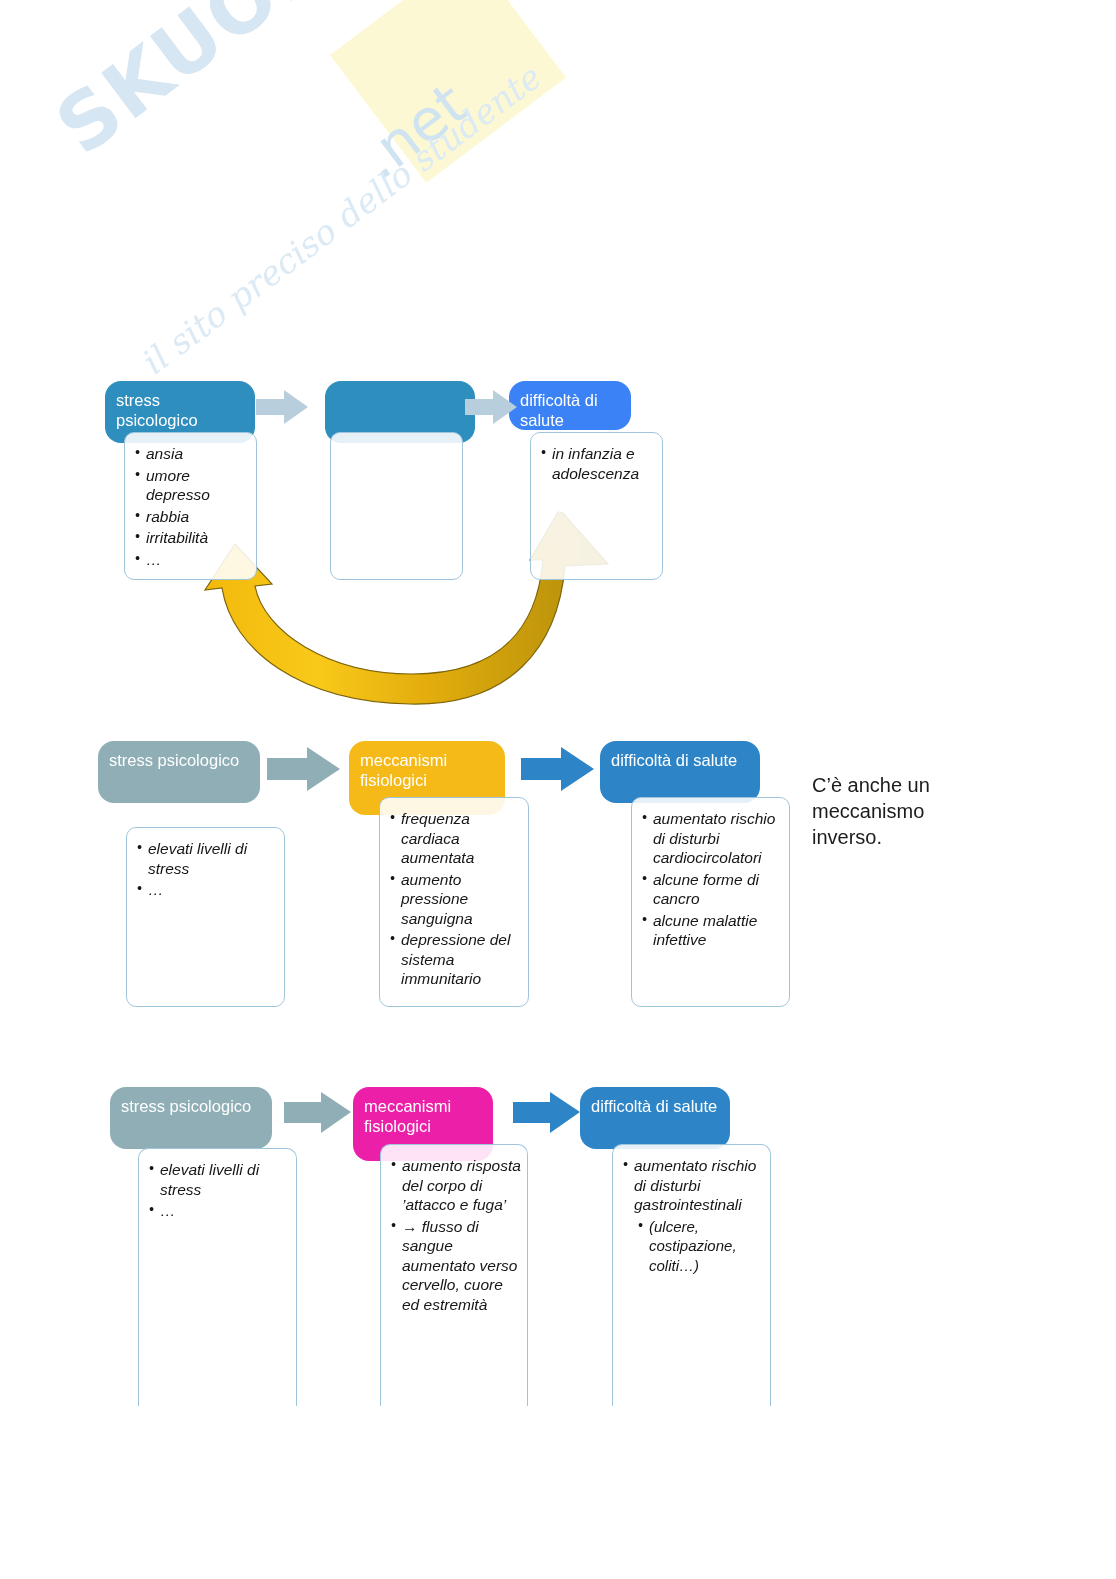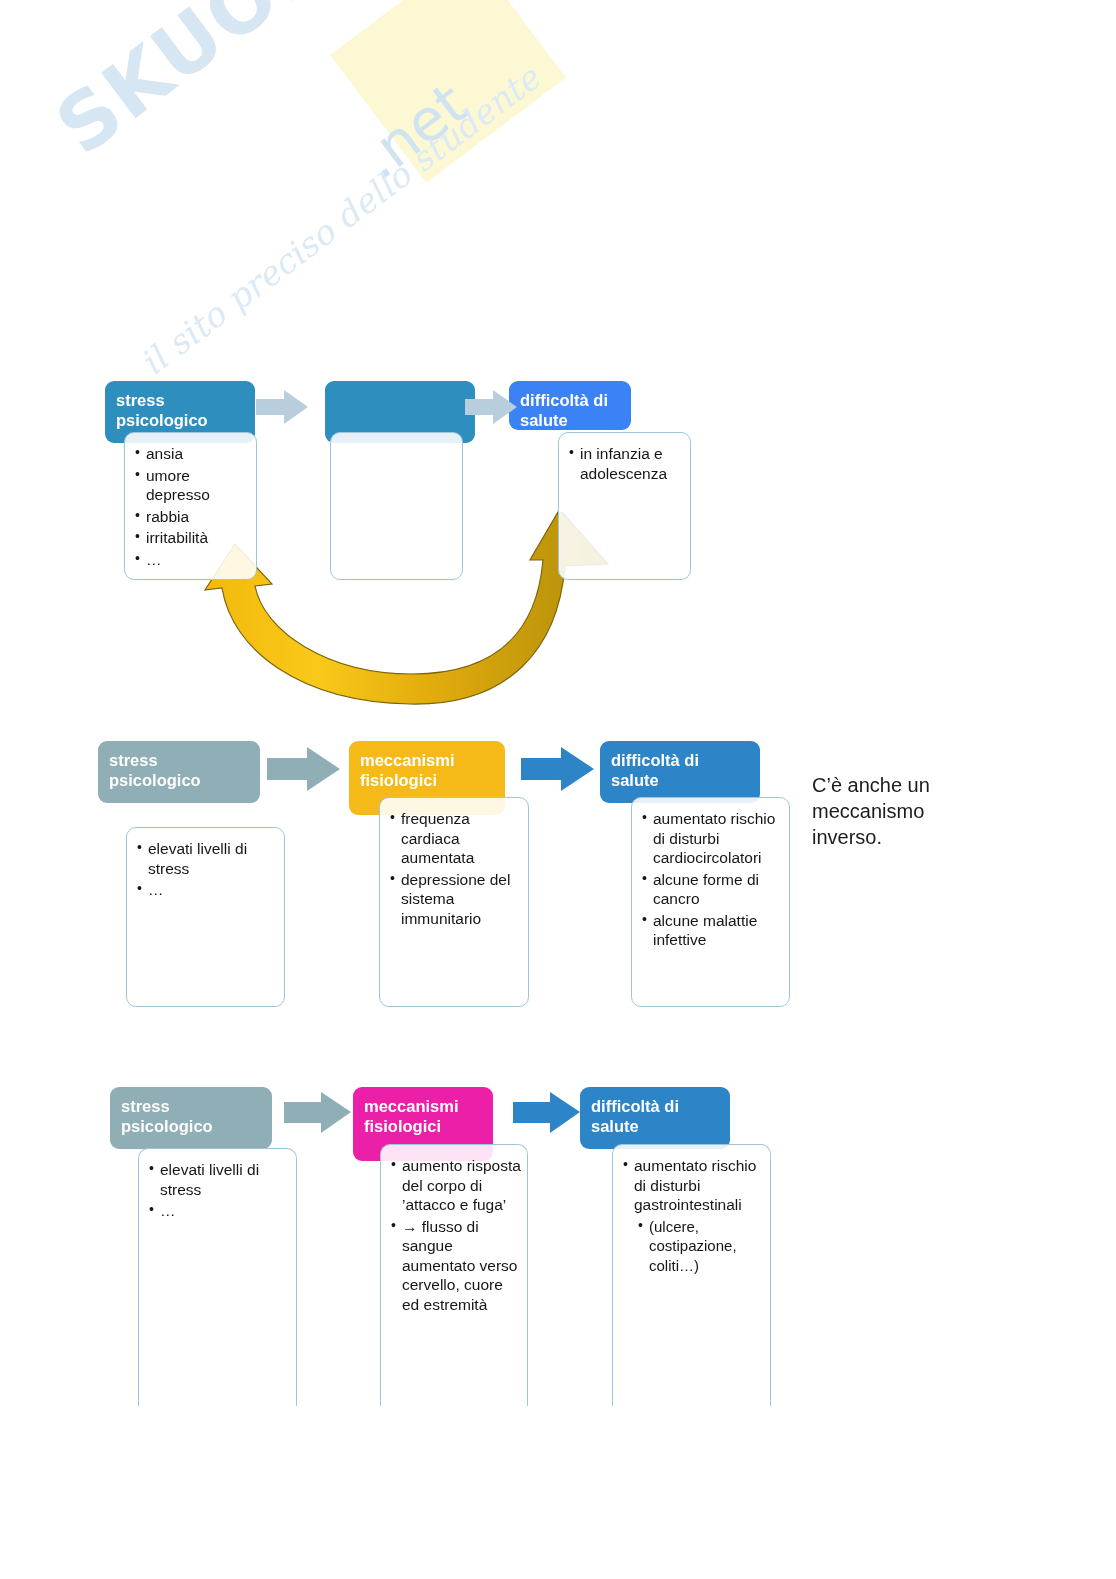--- a/index.html
+++ b/index.html
@@ -71,39 +71,39 @@
     font-family: "DejaVu Serif", serif;
     font-style: italic;
     white-space: nowrap;
   }
 
   
   .row { position: absolute; }
 
   .hdr {
     position: absolute;
-    border-radius: 9px;
+    border-radius: 16px;
     color: #ffffff;
     font-size: 16.5px;
     line-height: 20px;
     padding: 9px 11px 0 11px;
     box-sizing: border-box;
     z-index: 2;
     overflow: hidden;
-    font-weight: bold;
   }
 
   .panel {
     position: absolute;
     background: rgba(255,255,255,0.88);
     border: 1px solid #9fc5dd;
     border-radius: 10px;
     box-sizing: border-box;
     z-index: 3;
     overflow: hidden;
+    font-style: italic;
   }
   .panel.clipped { border-bottom: none; border-radius: 10px 10px 0 0; }
 
   .panel ul {
     list-style: none;
     margin: 0;
     padding: 11px 6px 0 10px;
   }
   .panel li {
     position: relative;
@@ -185,21 +185,21 @@
   </div>
 
   <div class="arrow" style="left:465px; top:390px; width:52px; height:34px;">
     <svg viewBox="0 0 52 34" preserveAspectRatio="none">
       <polygon points="0,9 28,9 28,0 52,17 28,34 28,25 0,25" fill="#b9cedc"></polygon>
     </svg>
   </div>
 
   <div class="hdr" style="left: 509px; top: 381px; width: 122px; height: 49px; background: #3b82f6; white-space: pre-line;">difficoltà di
 salute</div>
-  <div class="panel" style="left:558px; top:432px; width:133px; height:148px;">
+  <div class="panel" style="left:530px; top:432px; width:133px; height:148px;">
     <ul>
       <li>in infanzia e adolescenza</li>
     </ul>
   </div>
 
   <div class="curved-arrow" style="left:160px; top:498px; width:480px; height:220px;">
     <svg width="480" height="220" viewBox="0 0 480 220">
       <defs>
         <linearGradient id="curveGrad" x1="0" y1="0" x2="1" y2="0">
           <stop offset="0%" stop-color="#f2b90c"></stop>
@@ -240,20 +240,21 @@
     <svg viewBox="0 0 73 44" preserveAspectRatio="none">
       <polygon points="0,11 40,11 40,0 73,22 40,44 40,33 0,33" fill="#8faeb5"></polygon>
     </svg>
   </div>
 
   <div class="hdr" style="left: 349px; top: 741px; width: 156px; height: 74px; background: rgb(245, 186, 24); white-space: pre-line;">meccanismi
 fisiologici</div>
   <div class="panel" style="left:379px; top:797px; width:150px; height:210px;">
     <ul>
       <li>frequenza cardiaca aumentata</li>
+      <li>aumento pressione sanguigna</li>
       <li>depressione del sistema immunitario</li>
     </ul>
   </div>
 
   <div class="arrow" style="left:521px; top:747px; width:73px; height:44px;">
     <svg viewBox="0 0 73 44" preserveAspectRatio="none">
       <polygon points="0,11 40,11 40,0 73,22 40,44 40,33 0,33" fill="#2d85c8"></polygon>
     </svg>
   </div>
 

